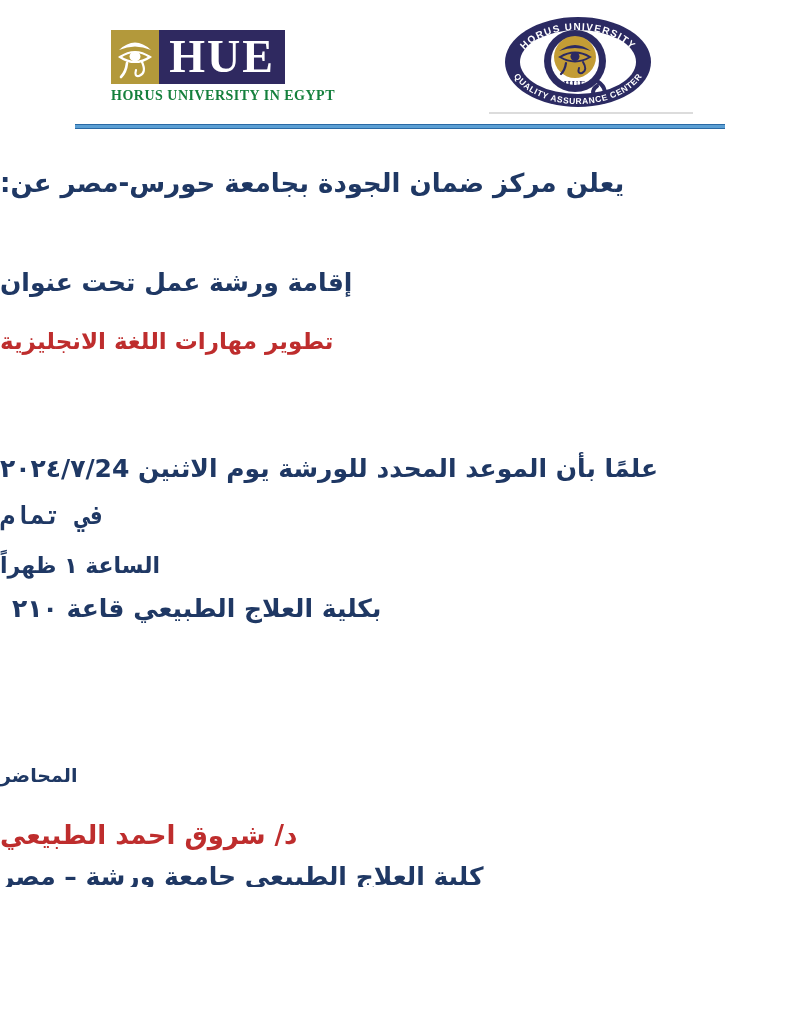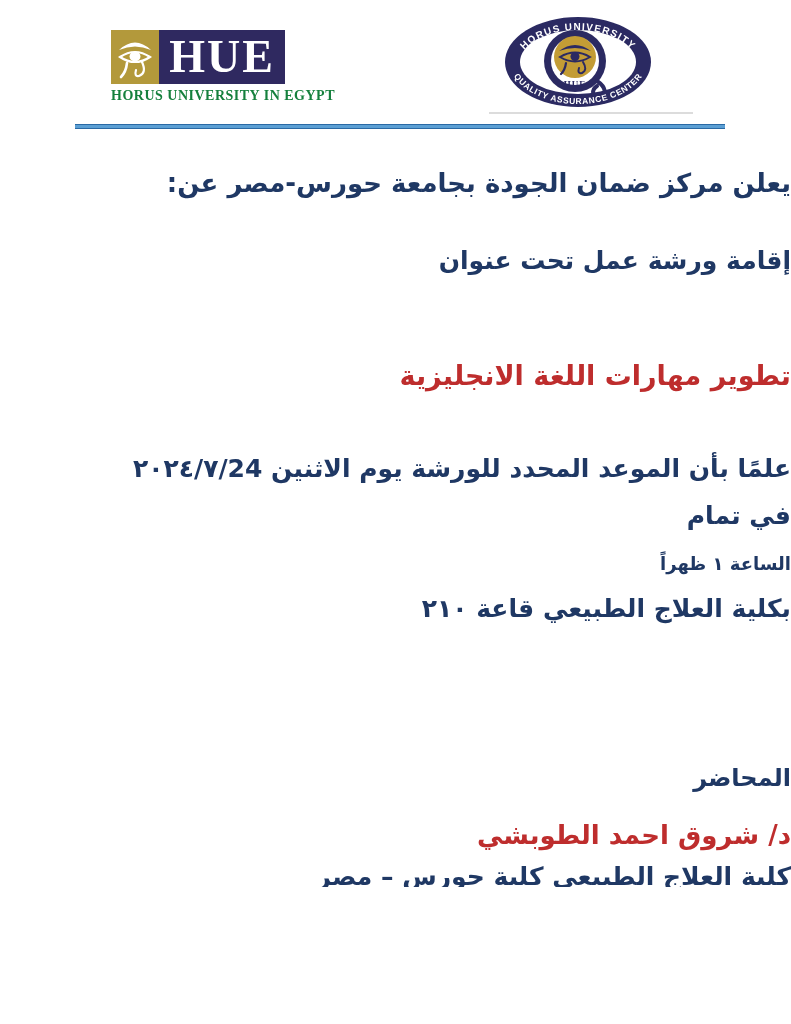--- a/index.html
+++ b/index.html
@@ -22,33 +22,33 @@
     font-size:14px; letter-spacing:0.5px;
   }
   .qac-logo { position:absolute; left:503px; top:16px; width:150px; height:94px; }
   .qac-underline { position:absolute; left:489px; top:112px; width:204px; height:2px; background:#dcdcdc; }
   .divider {
     position:absolute; left:75px; top:124px; width:650px; height:5px;
     background:linear-gradient(to bottom,#2a6aa5 0 22%,#5b9fd4 22% 78%,#2a6aa5 78% 100%);
   }
   
   .line {
-    position:absolute; left:0; right:0; margin:0; text-align:right;
+    position:absolute; left:0; right:0; margin:0; text-align:left;
     direction:rtl; unicode-bidi:embed;
     color:#1F3864; font-weight:bold;
   }
   .red { color:#BE2D2D; }
   .intro    { top:168px; font-size:26px; }
-  .subtitle { top:246px; font-size:25px; }
-  .title    { top:328px; font-size:27px;margin-top:32px; }
+  .subtitle { top:268px; font-size:25px; }
+  .title    { top:328px; font-size:23px; }
   .dateline { top:454px; font-size:25px; }
-  .attime   { top:501px; font-size:25px; }
-  .timeline { top:553px; font-size:18px; }
+  .attime   { top:501px; font-size:25px;font-family:Liberation Mono, monospace; }
+  .timeline { top:553px; font-size:22px; }
   .location { top:594px; font-size:25px;margin-left:12px; }
-  .lecturer-label { top:764px; font-size:24px;padding-left:24px; }
+  .lecturer-label { top:764px; font-size:19px; }
   .lecturer-name  { top:820px; font-size:26px; }
   .affiliation    { top:862px; font-size:25px; }
 </style>
 </head>
 <body>
 
 <div class="page">
 
   <div class="hue-logo">
     <div class="hue-row">
@@ -100,17 +100,17 @@
 
   <main>
     <p class="line intro">يعلن مركز ضمان الجودة بجامعة حورس-مصر عن:</p>
     <p class="line subtitle">إقامة ورشة عمل تحت عنوان</p>
     <p class="line title red">تطوير مهارات اللغة الانجليزية</p>
     <p class="line dateline">علمًا بأن الموعد المحدد للورشة يوم الاثنين ٢٠٢٤/٧/24</p>
     <p class="line attime">في تمام</p>
     <p class="line timeline">الساعة ١ ظهراً</p>
     <p class="line location">بكلية العلاج الطبيعي قاعة ٢١٠</p>
     <p class="line lecturer-label">المحاضر</p>
-    <p class="line lecturer-name red">د/ شروق احمد الطوبشي</p>
-    <p class="line affiliation">كلية العلاج الطبيعي كلية حورس – مصر</p>
+    <p class="line lecturer-name red">د/ شروق احمد الطبيعي</p>
+    <p class="line affiliation">كلية العلاج الطبيعي جامعة ورشة – مصر</p>
   </main>
 
 </div>
 
 </body></html>

